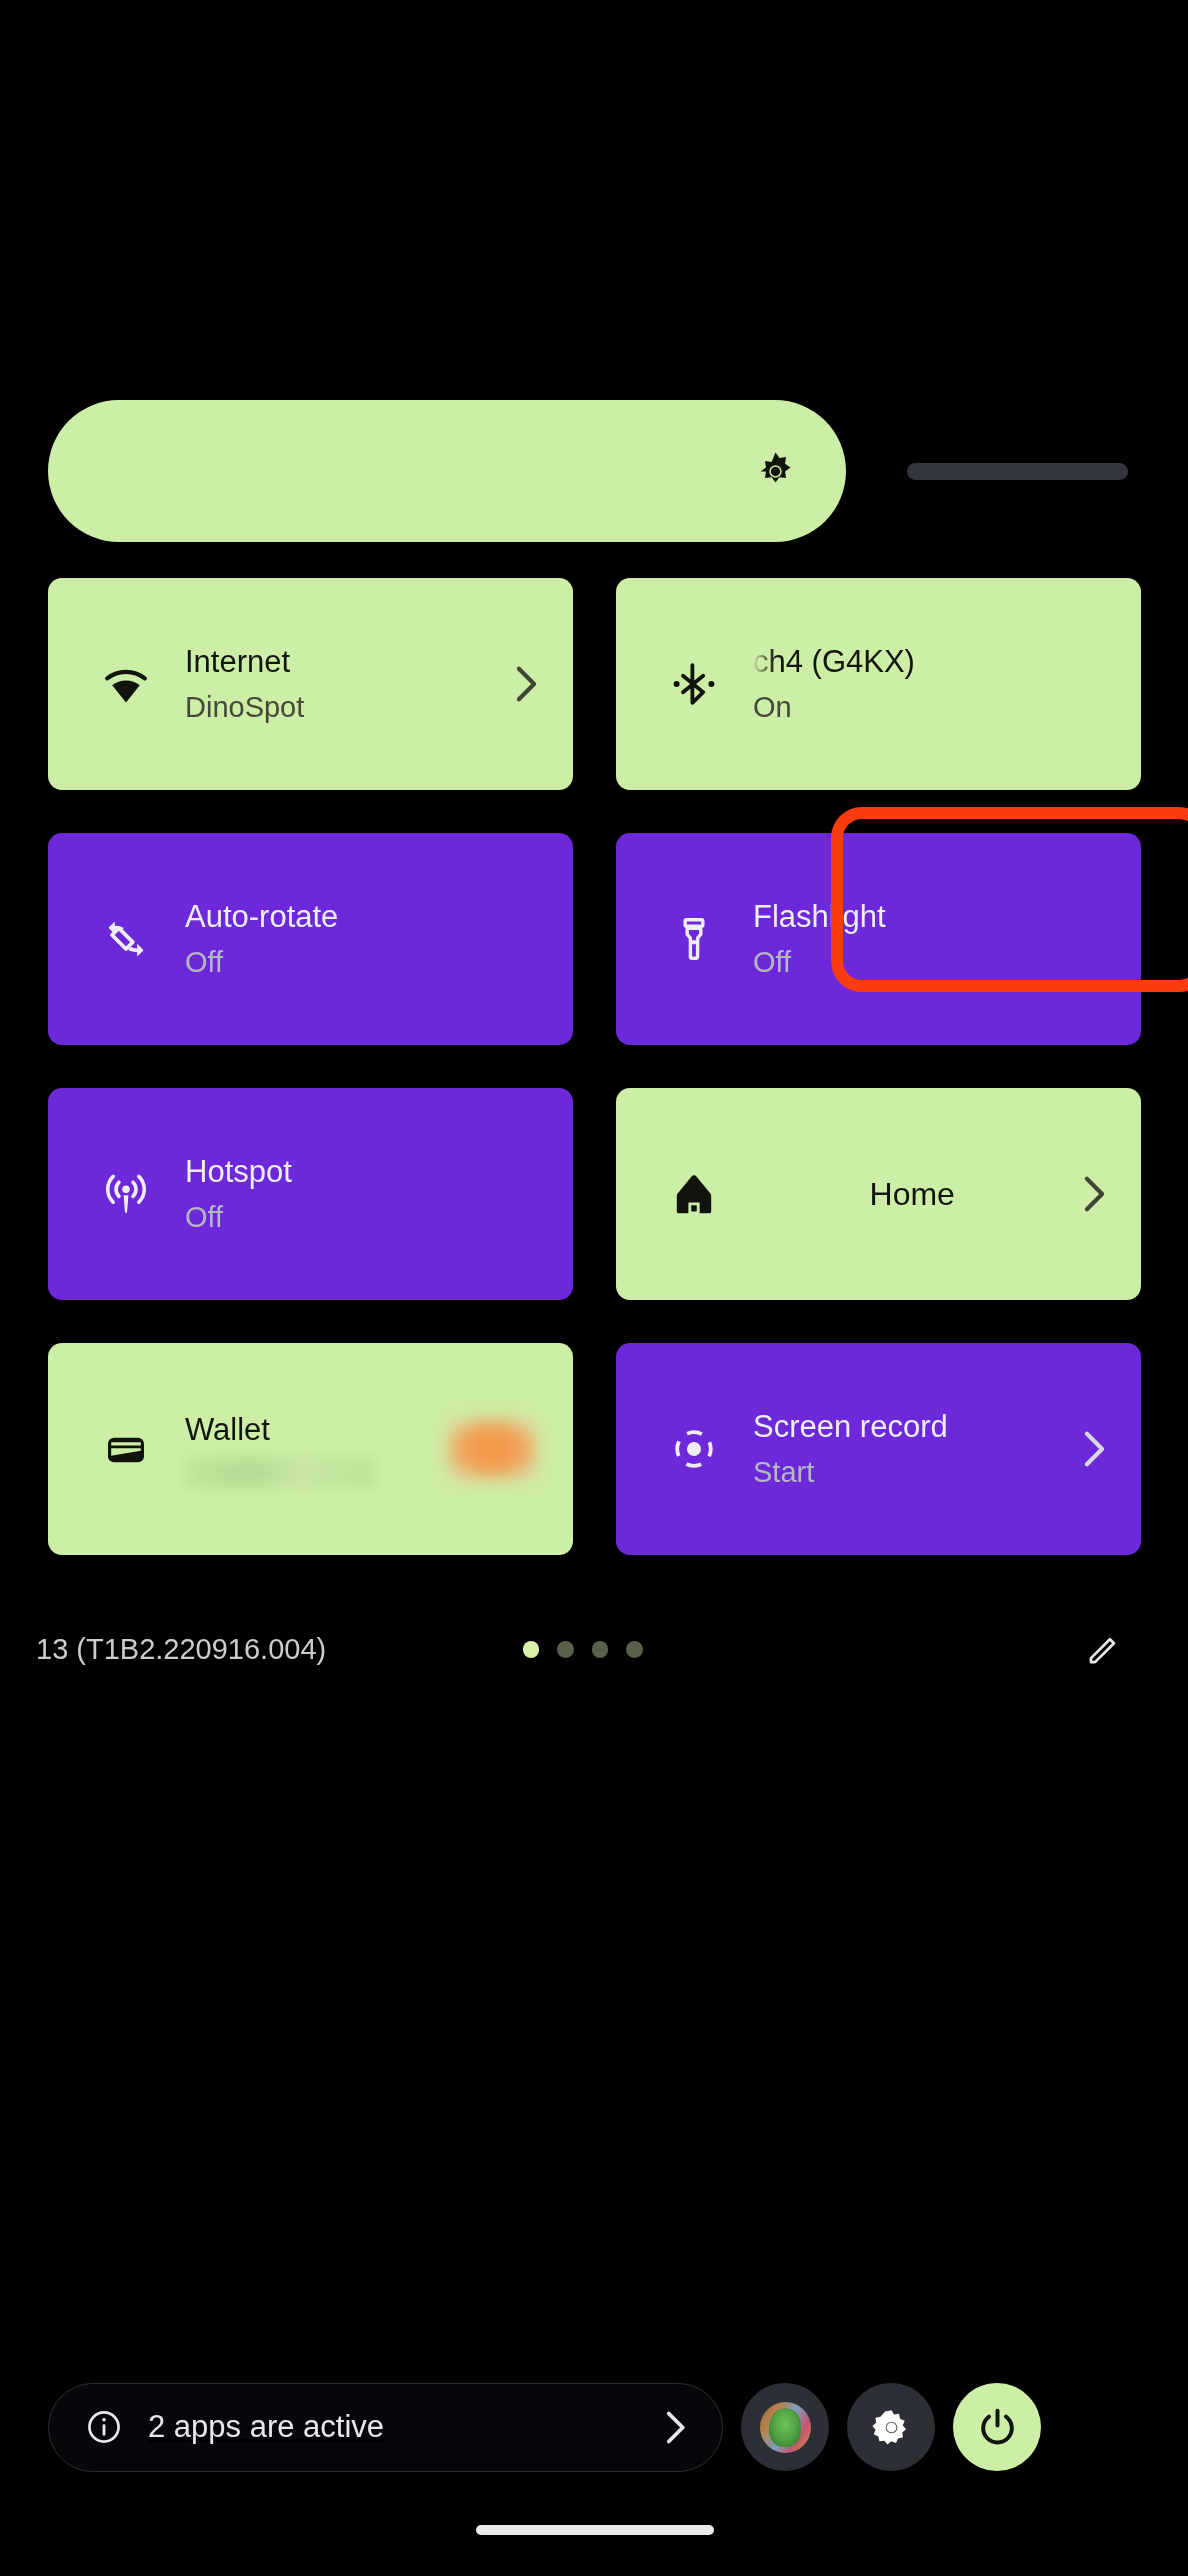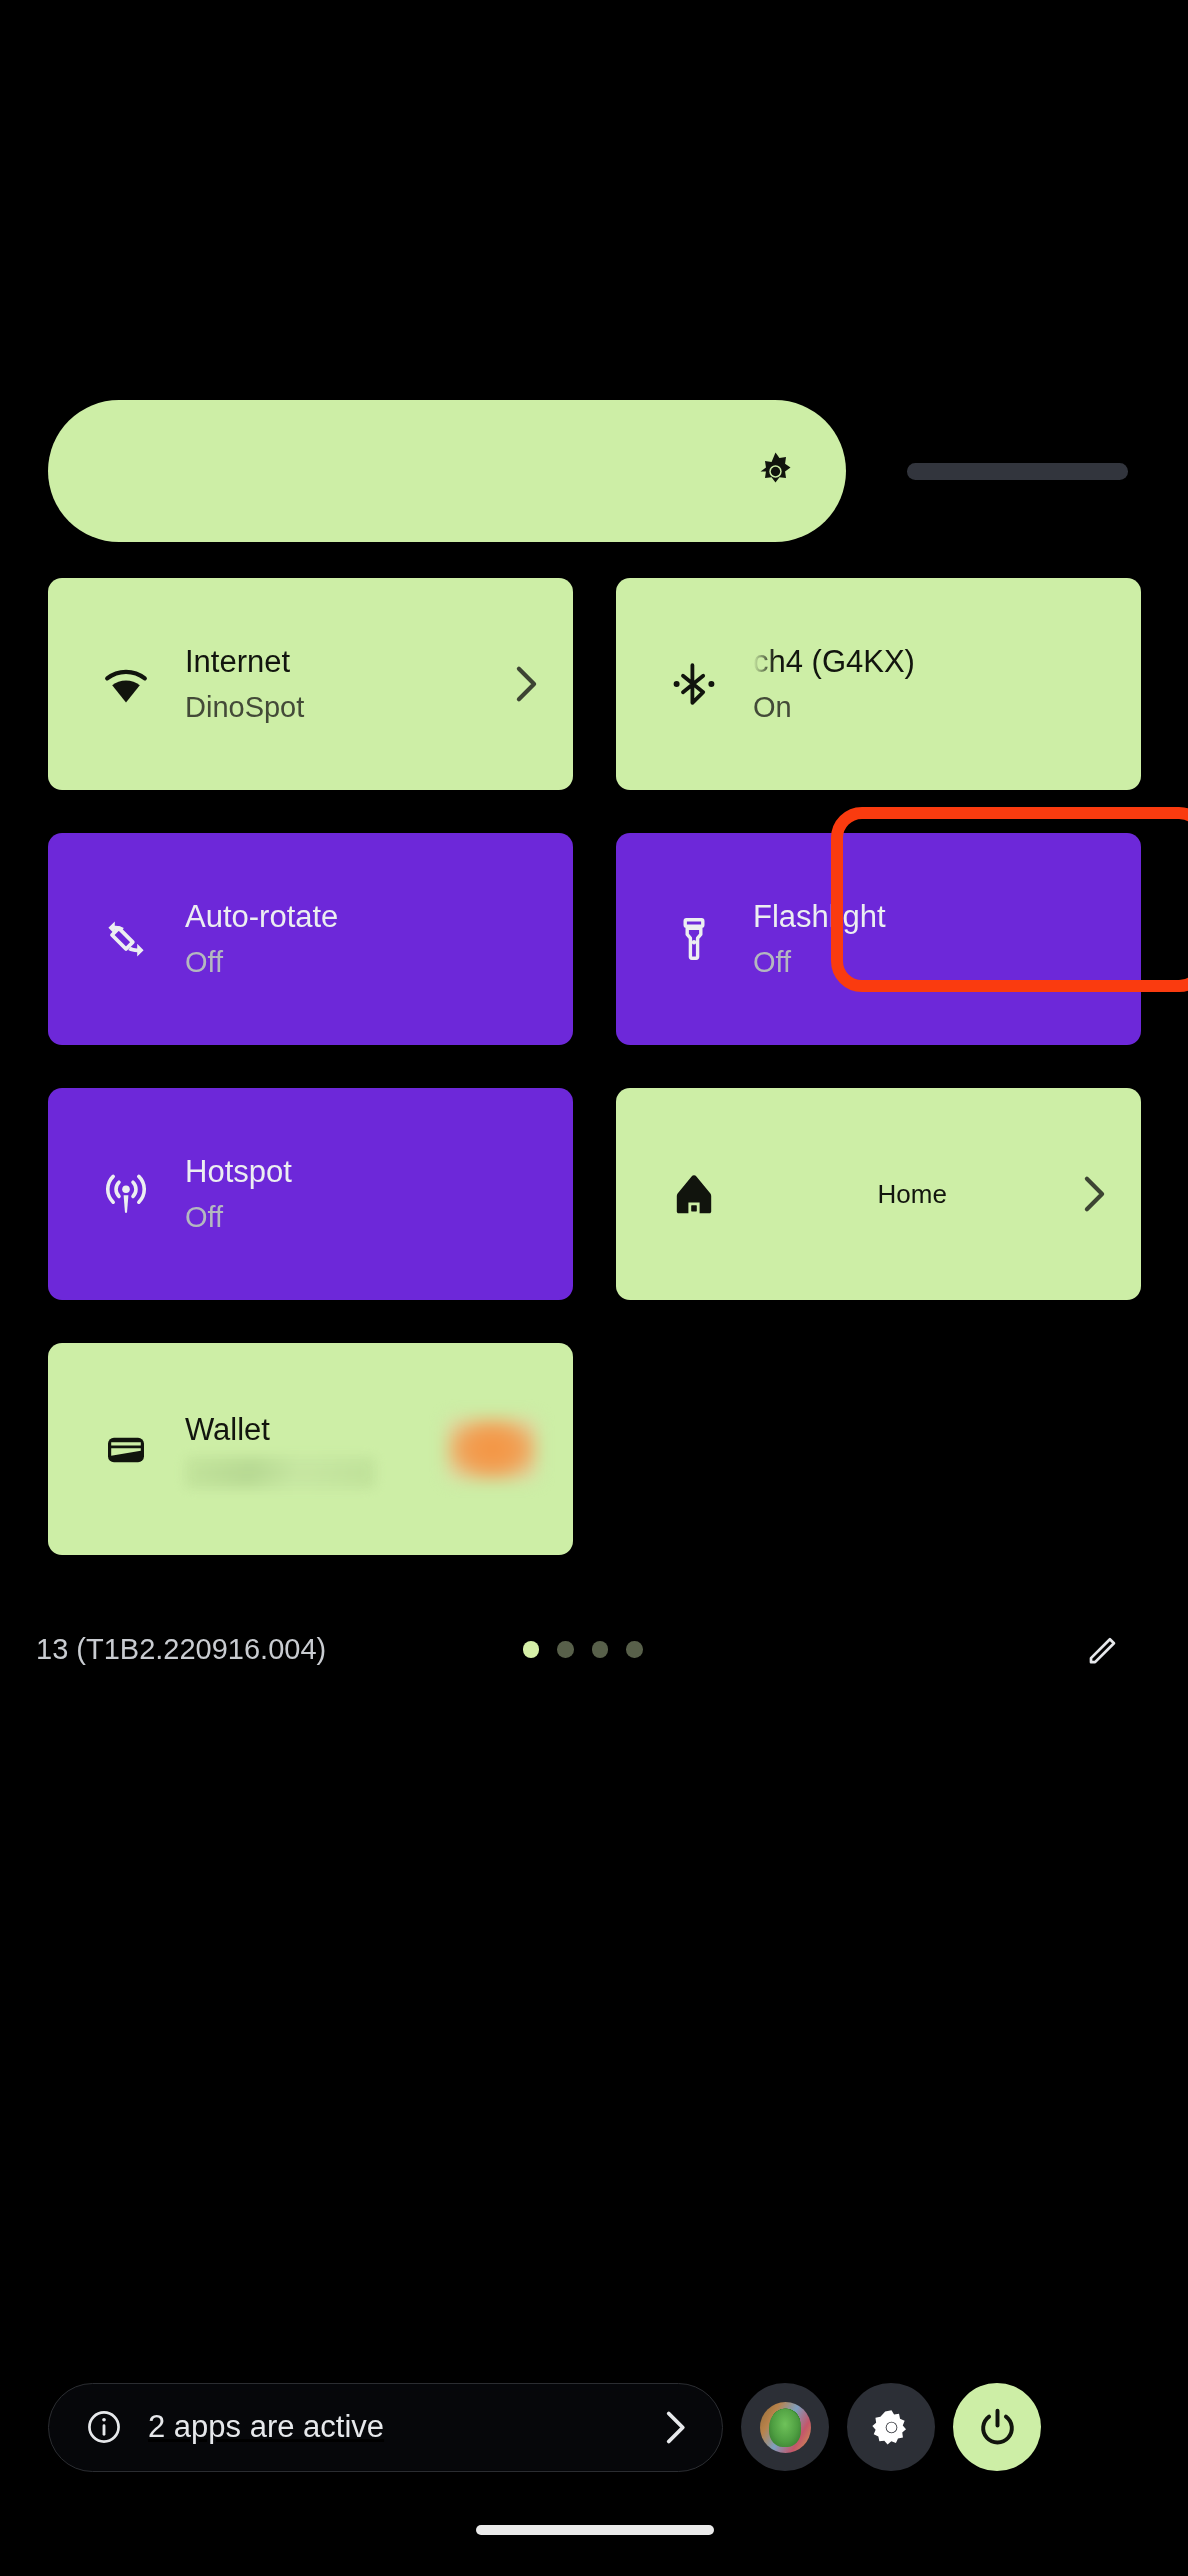--- a/index.html
+++ b/index.html
@@ -60,21 +60,21 @@
     font-size:29px; line-height:1.26; font-weight:400;
     margin-top:8px; white-space:nowrap; overflow:hidden;
   }
   .tile.on  .tile-label { color:#12150e; }
   .tile.on  .tile-sub   { color:#434a38; }
   .tile.off .tile-label { color:#eceef1; }
   .tile.off .tile-sub   { color:#b4b8bf; }
   .tile-chevron { width:23px; height:38px; flex:0 0 23px; margin-left:11.6px; display:block; }
 
   .tile.single .tile-texts { flex-direction:row; align-items:center; }
-  .tile.single .tile-label { font-size:26px; }
+  .tile.single .tile-label { font-size:32px; }
 
   
   .fade-left { position:relative; }
   .fade-left::before {
     content:""; position:absolute; left:0; top:0; width:21.5px; height:100%;
     background:linear-gradient(to right, #cdeea6 0%, rgba(205,238,166,0) 100%);
     pointer-events:none;
   }
 
   
@@ -280,20 +280,33 @@
         </svg>
         <div class="tile-texts">
           <div class="tile-label">Wallet</div>
           <div class="redact-sub"></div>
         </div>
         <div class="wallet-right">
           <div class="redact-card"></div>
         </div>
       </div>
 
+      <div class="tile off">
+        <svg class="tile-icon" viewBox="0 0 24 24">
+          <circle cx="12" cy="12" r="8.4" fill="none" stroke="#eceef1" stroke-width="1.9" stroke-dasharray="7.6 5.6" stroke-dashoffset="3.8" stroke-linecap="butt"></circle>
+          <circle cx="12" cy="12" r="3.5" fill="#eceef1"></circle>
+        </svg>
+        <div class="tile-texts">
+          <div class="tile-label">Screen record</div>
+          <div class="tile-sub">Start</div>
+        </div>
+        <svg class="tile-chevron" viewBox="0 0 12 20">
+          <path fill="none" stroke="#d6d9de" stroke-width="2.2" stroke-linecap="round" stroke-linejoin="round" d="M2 2l8 8-8 8"></path>
+        </svg>
+      </div>
 
     </div>
 
   </div>
 
   <div class="highlight-box"></div>
 
   <div class="footer-row">
     <div class="build-text">13 (T1B2.220916.004)</div>
     <div class="page-dots">

